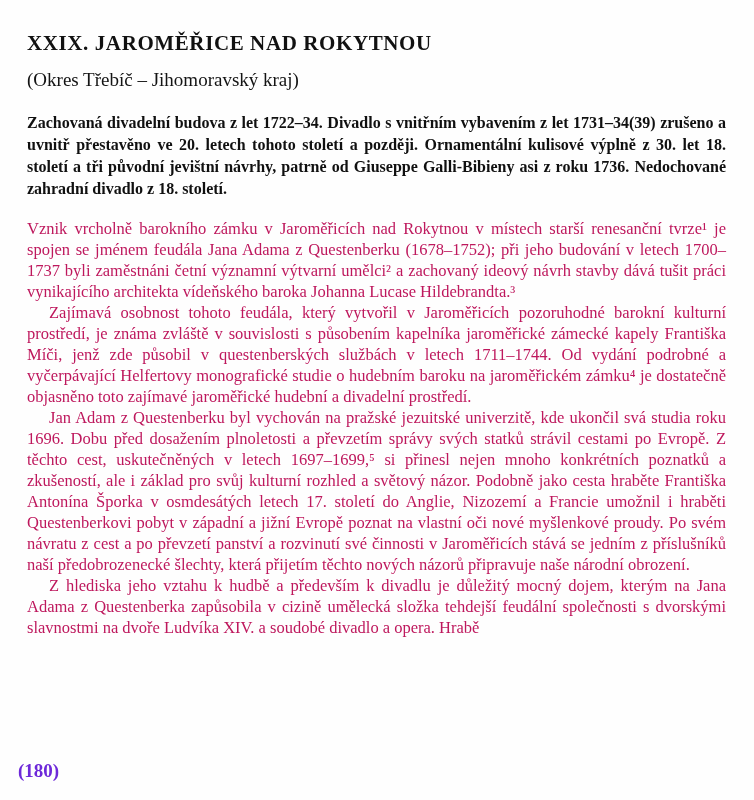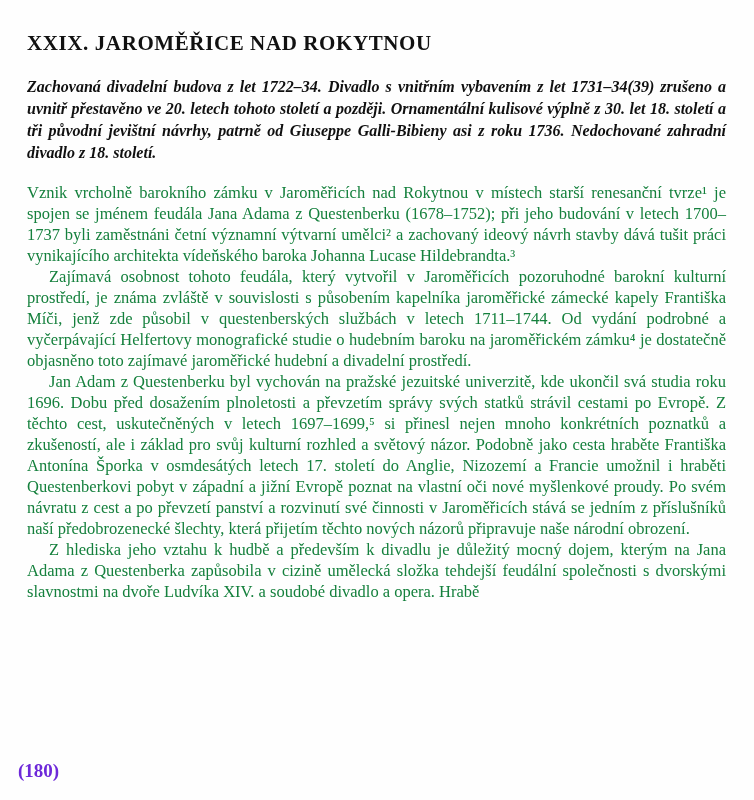--- a/index.html
+++ b/index.html
@@ -34,53 +34,53 @@
   }
   .section-heading {
     margin-top: 14px;
     font-size: 17px;
     line-height: 22px;
   }
   .summary {
     margin: 20px 0 0 0;
     font-size: 16px;
     font-weight: bold;
-    font-style: italic;
     line-height: 22px;
     text-align: justify;
     color: #101010;
   }
   .body-text {
     margin-top: 18px;
   }
   .body-text p {
     margin: 0;
     font-size: 16.5px;
     line-height: 21px;
     text-align: justify;
-    color: #15803d;
+    color: #be185d;
   }
   .body-text p.indent {
     text-indent: 22px;
   }
   .pagenum {
     position: absolute;
     left: 18px;
     top: 760px;
     font-size: 19px;
     font-weight: bold;
     color: #6d28d9;
   }
 </style>
 </head>
 <body>
 
 <div class="page">
   <h1 class="title">XXIX. JAROMĚŘICE NAD ROKYTNOU</h1>
 
+  <div class="subtitle">(Okres Třebíč – Jihomoravský kraj)</div>
 
 
   <p class="summary">Zachovaná divadelní budova z let 1722–34. Divadlo s vnitřním vybavením z let 1731–34(39) zrušeno a uvnitř přestavěno ve 20. letech tohoto století a později. Ornamentální kulisové výplně z 30. let 18. století a tři původní jevištní návrhy, patrně od Giuseppe Galli-Bibieny asi z roku 1736. Nedochované zahradní divadlo z 18. století.</p>
 
   <div class="body-text">
     <p>Vznik vrcholně barokního zámku v Jaroměřicích nad Rokytnou v místech starší renesanční tvrze¹ je spojen se jménem feudála Jana Adama z Questenberku (1678–1752); při jeho budování v letech 1700–1737 byli zaměstnáni četní významní výtvarní umělci² a zachovaný ideový návrh stavby dává tušit práci vynikajícího architekta vídeňského baroka Johanna Lucase Hildebrandta.³</p>
     <p class="indent">Zajímavá osobnost tohoto feudála, který vytvořil v Jaroměřicích pozoruhodné barokní kulturní prostředí, je známa zvláště v souvislosti s působením kapelníka jaroměřické zámecké kapely Františka Míči, jenž zde působil v questenberských službách v letech 1711–1744. Od vydání podrobné a vyčerpávající Helfertovy monografické studie o hudebním baroku na jaroměřickém zámku⁴ je dostatečně objasněno toto zajímavé jaroměřické hudební a divadelní prostředí.</p>
     <p class="indent">Jan Adam z Questenberku byl vychován na pražské jezuitské univerzitě, kde ukončil svá studia roku 1696. Dobu před dosažením plnoletosti a převzetím správy svých statků strávil cestami po Evropě. Z těchto cest, uskutečněných v letech 1697–1699,⁵ si přinesl nejen mnoho konkrétních poznatků a zkušeností, ale i základ pro svůj kulturní rozhled a světový názor. Podobně jako cesta hraběte Františka Antonína Šporka v osmdesátých letech 17. století do Anglie, Nizozemí a Francie umožnil i hraběti Questenberkovi pobyt v západní a jižní Evropě poznat na vlastní oči nové myšlenkové proudy. Po svém návratu z cest a po převzetí panství a rozvinutí své činnosti v Jaroměřicích stává se jedním z příslušníků naší předobrozenecké šlechty, která přijetím těchto nových názorů připravuje naše národní obrození.</p>
     <p class="indent">Z hlediska jeho vztahu k hudbě a především k divadlu je důležitý mocný dojem, kterým na Jana Adama z Questenberka zapůsobila v cizině umělecká složka tehdejší feudální společnosti s dvorskými slavnostmi na dvoře Ludvíka XIV. a soudobé divadlo a opera. Hrabě</p>
   </div>

